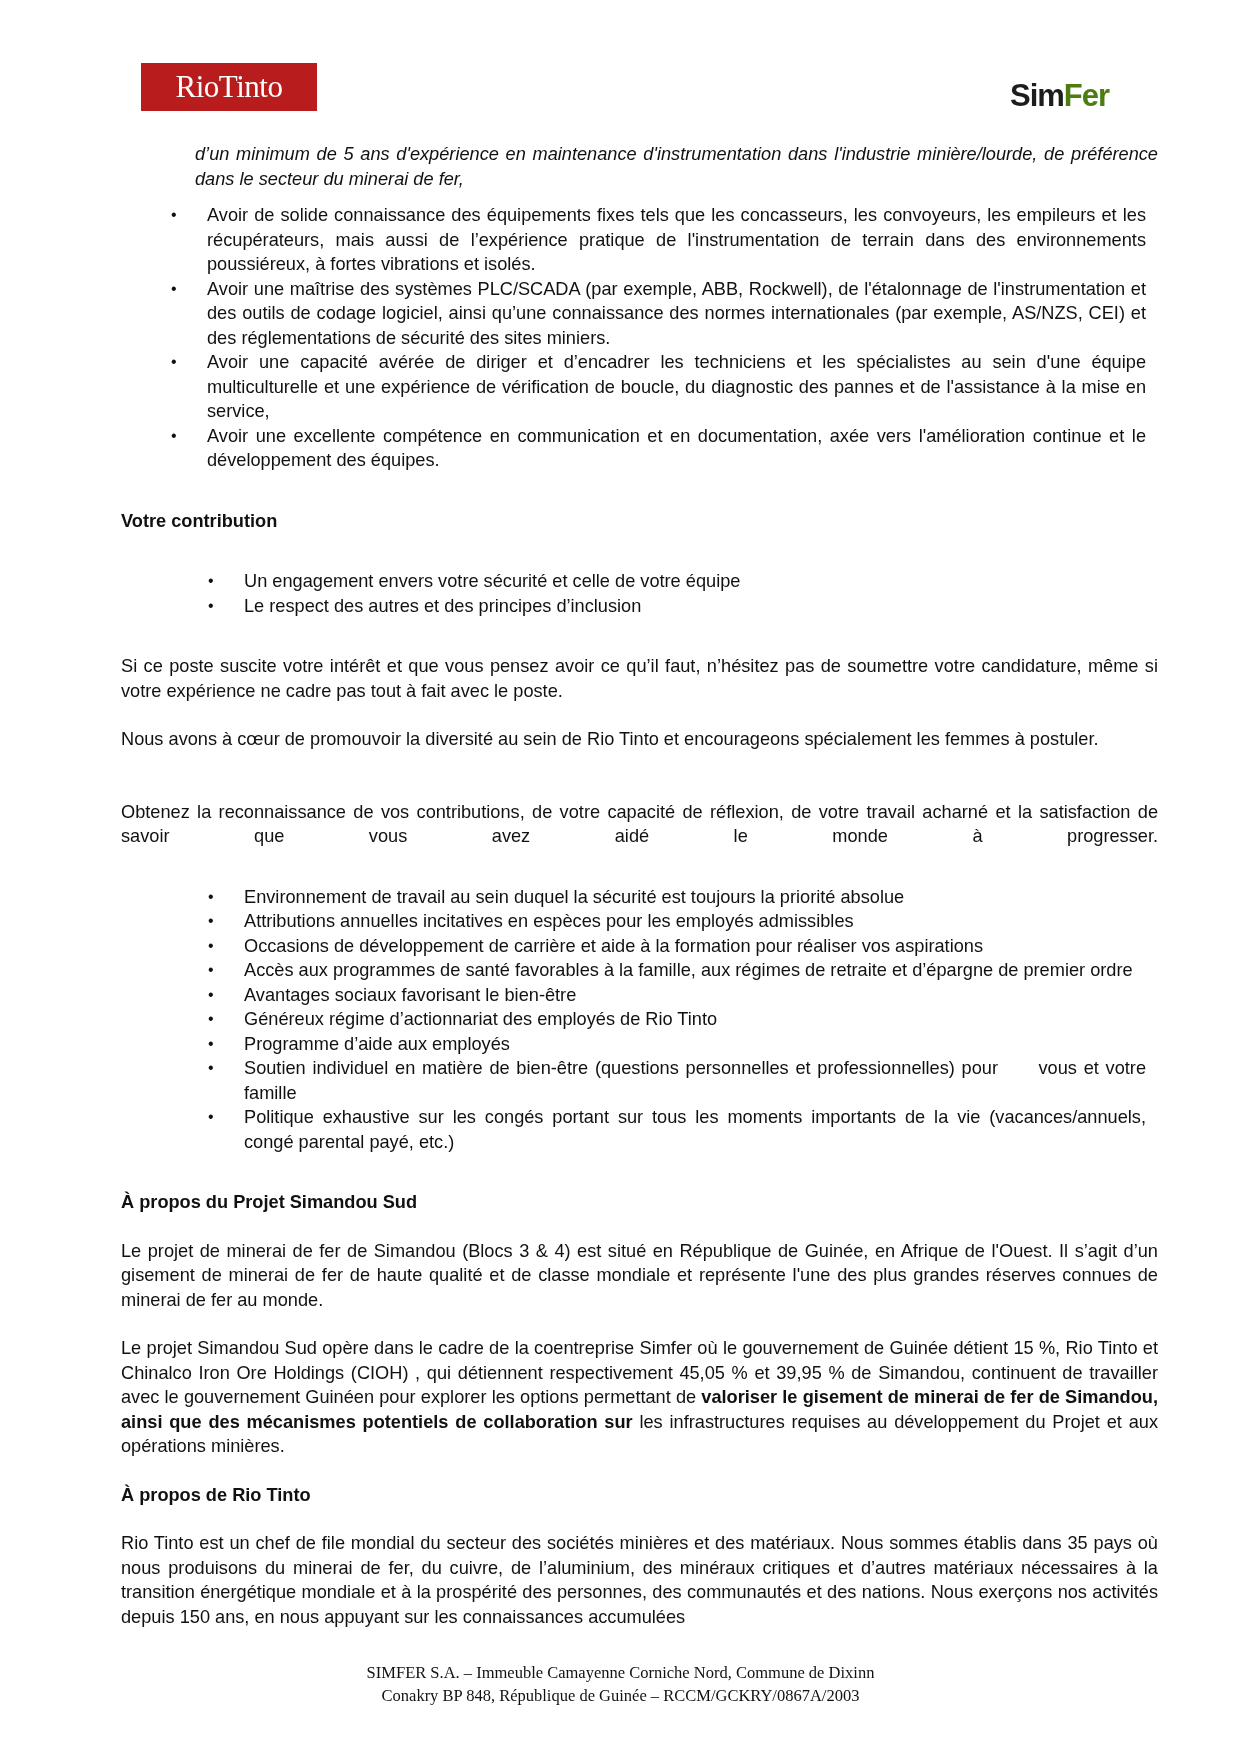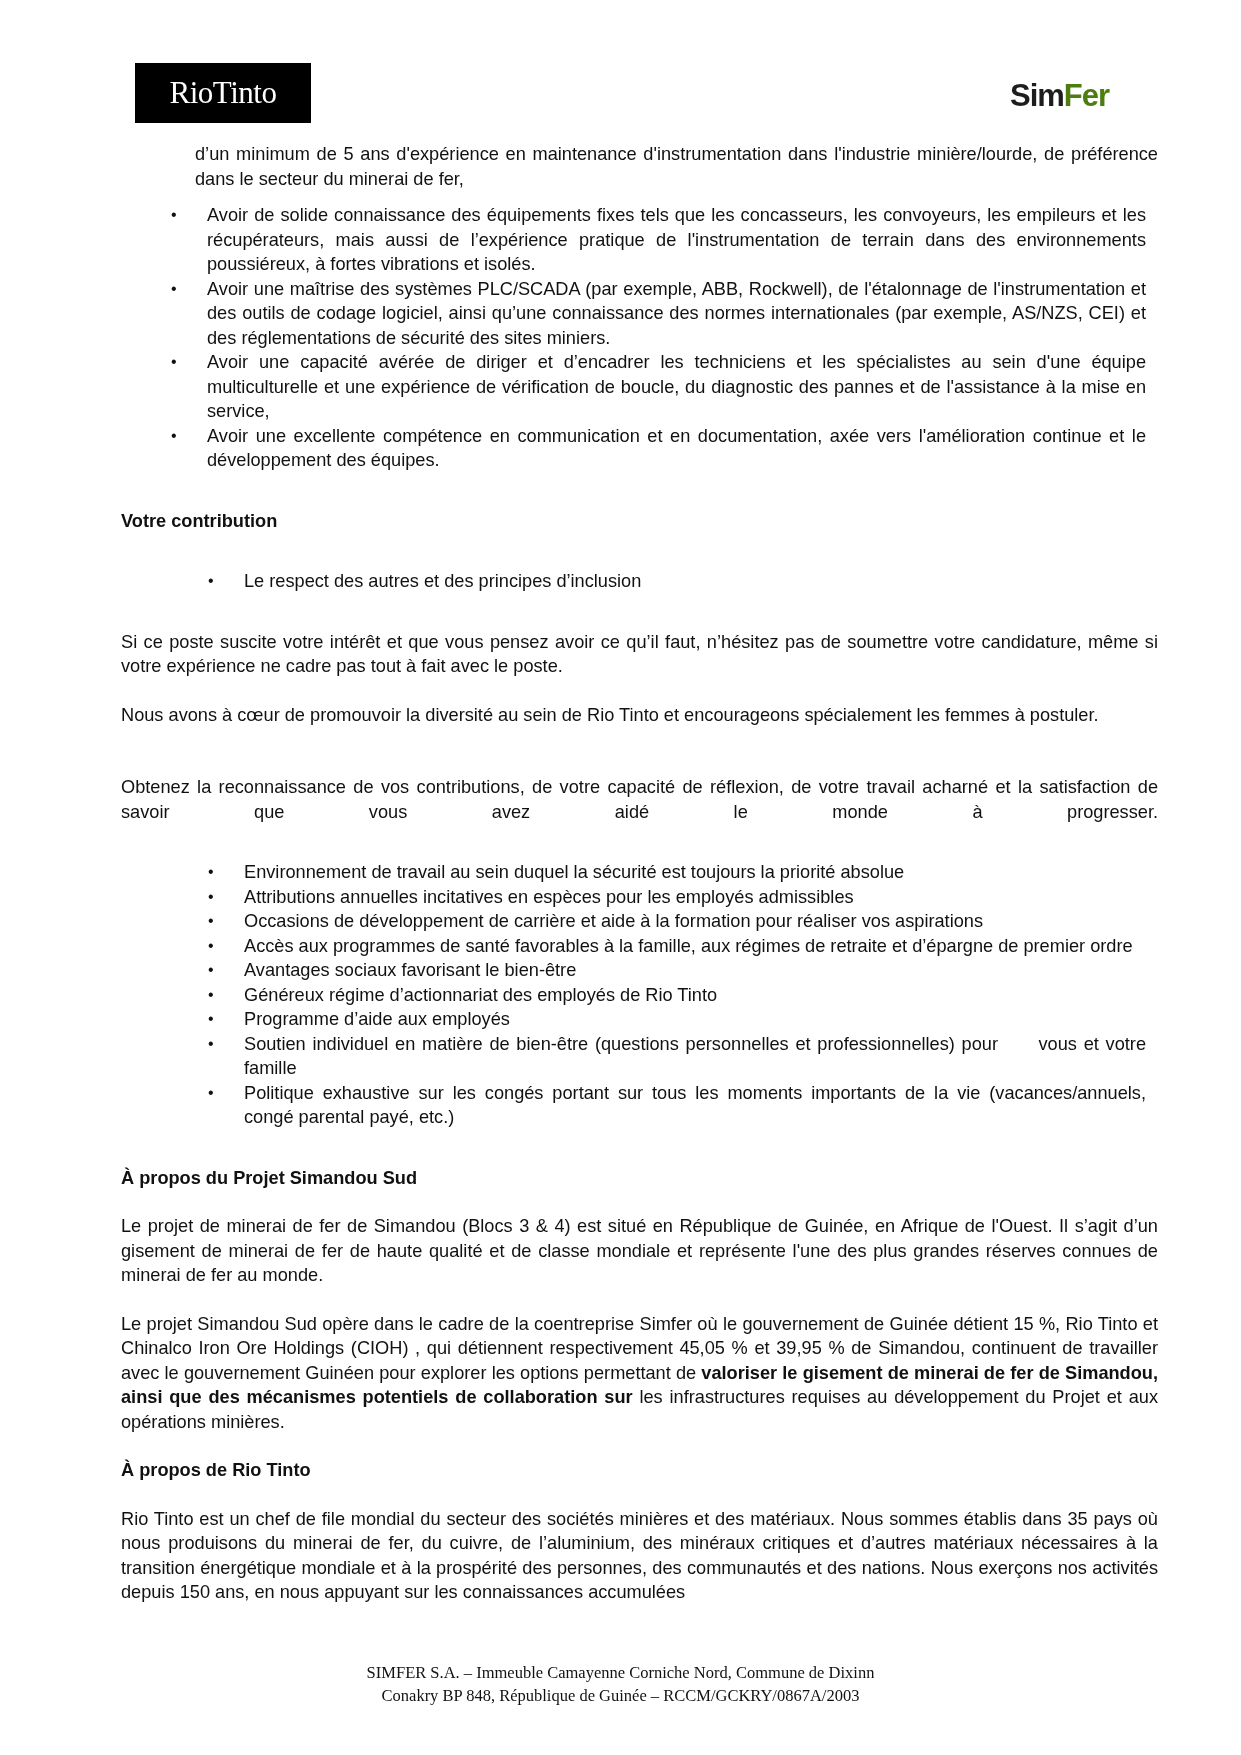--- a/index.html
+++ b/index.html
@@ -1,36 +1,36 @@
 <!DOCTYPE html>
 <html><head>
 <meta charset="utf-8">
 <style>
   html, body { margin: 0; padding: 0; background: #ffffff; }
   body { width: 1241px; height: 1755px; position: relative; overflow: hidden;
          font-family: "Liberation Sans", sans-serif; color: #111; }
-  .logo-rt { position: absolute; left: 135px; top: 63px; width: 176px; height: 60px;
-             background: #000000; display: flex; align-items: center; justify-content: center; }
+  .logo-rt { position: absolute; left: 141px; top: 63px; width: 176px; height: 48px;
+             background: #b91c1c; display: flex; align-items: center; justify-content: center; }
   .logo-rt span { font-family: "Liberation Serif", serif; color: #fff; font-size: 31px; letter-spacing: -0.5px; }
   .logo-sf { position: absolute; left: 1010px; top: 78px; font-family: "Liberation Sans", sans-serif;
              font-weight: bold; font-size: 31px; letter-spacing: -1px; }
   .logo-sf .sim { color: #1d1d1b; }
   .logo-sf .fer { color: #4d7c0f; }
   .content { position: absolute; left: 121px; top: 142px; width: 1037px;
              font-size: 18.2px; line-height: 24.5px; }
   p { margin: 0; text-align: justify; }
   .gap { height: 24px; }
   h3 { margin: 0; font-size: 18.2px; font-weight: bold; line-height: 24.5px; }
   ul { margin: 12px; padding: 0; list-style: none; }
   ul li { position: relative; text-align: justify; }
   ul.l1 li { padding-left: 74px; }
   ul.l1 li::before { content: "\2022"; position: absolute; left: 38px; top: 0; font-size: 16px; }
   ul.l2 li { padding-left: 111px; }
   ul.l2 li::before { content: "\2022"; position: absolute; left: 75px; top: 0; font-size: 16px; }
-  .cont { padding-left: 74px; text-align: justify; }
+  .cont { padding-left: 74px; text-align: justify; font-style: italic; }
   .last-just { text-align-last: justify; }
   .footer { position: absolute; left: 0; width: 1241px; top: 1661px; text-align: center;
             font-family: "Liberation Serif", serif; font-size: 16.5px; line-height: 23px; color: #111; }
   b { font-weight: bold; }
 </style>
 </head>
 <body>
 
 <div class="logo-rt">
   <span>RioTinto</span>
@@ -44,20 +44,21 @@
   <ul class="l1">
     <li>Avoir de solide connaissance des équipements fixes tels que les concasseurs, les convoyeurs, les empileurs et les récupérateurs, mais aussi de l’expérience pratique de l'instrumentation de terrain dans des environnements poussiéreux, à fortes vibrations et isolés.</li>
     <li>Avoir une maîtrise des systèmes PLC/SCADA (par exemple, ABB, Rockwell), de l'étalonnage de l'instrumentation et des outils de codage logiciel, ainsi qu’une connaissance des normes internationales (par exemple, AS/NZS, CEI) et des réglementations de sécurité des sites miniers.</li>
     <li>Avoir une capacité avérée de diriger et d’encadrer les techniciens et les spécialistes au sein d'une équipe multiculturelle et une expérience de vérification de boucle, du diagnostic des pannes et de l'assistance à la mise en service,</li>
     <li>Avoir une excellente compétence en communication et en documentation, axée vers l'amélioration continue et le développement des équipes.</li>
   </ul>
   <div class="gap"></div>
   <h3>Votre contribution</h3>
   <div class="gap"></div>
   <ul class="l2">
+    <li>Un engagement envers votre sécurité et celle de votre équipe</li>
     <li>Le respect des autres et des principes d’inclusion</li>
   </ul>
   <div class="gap"></div>
   <p>Si ce poste suscite votre intérêt et que vous pensez avoir ce qu’il faut, n’hésitez pas de soumettre votre candidature, même si votre expérience ne cadre pas tout à fait avec le poste.</p>
   <div class="gap"></div>
   <p>Nous avons à cœur de promouvoir la diversité au sein de Rio Tinto et encourageons spécialement les femmes à postuler.</p>
   <div class="gap"></div>
   <div class="gap"></div>
   <p class="last-just">Obtenez la reconnaissance de vos contributions, de votre capacité de réflexion, de votre travail acharné et la satisfaction de savoir que vous avez aidé le monde à progresser.</p>
   <div class="gap"></div>

